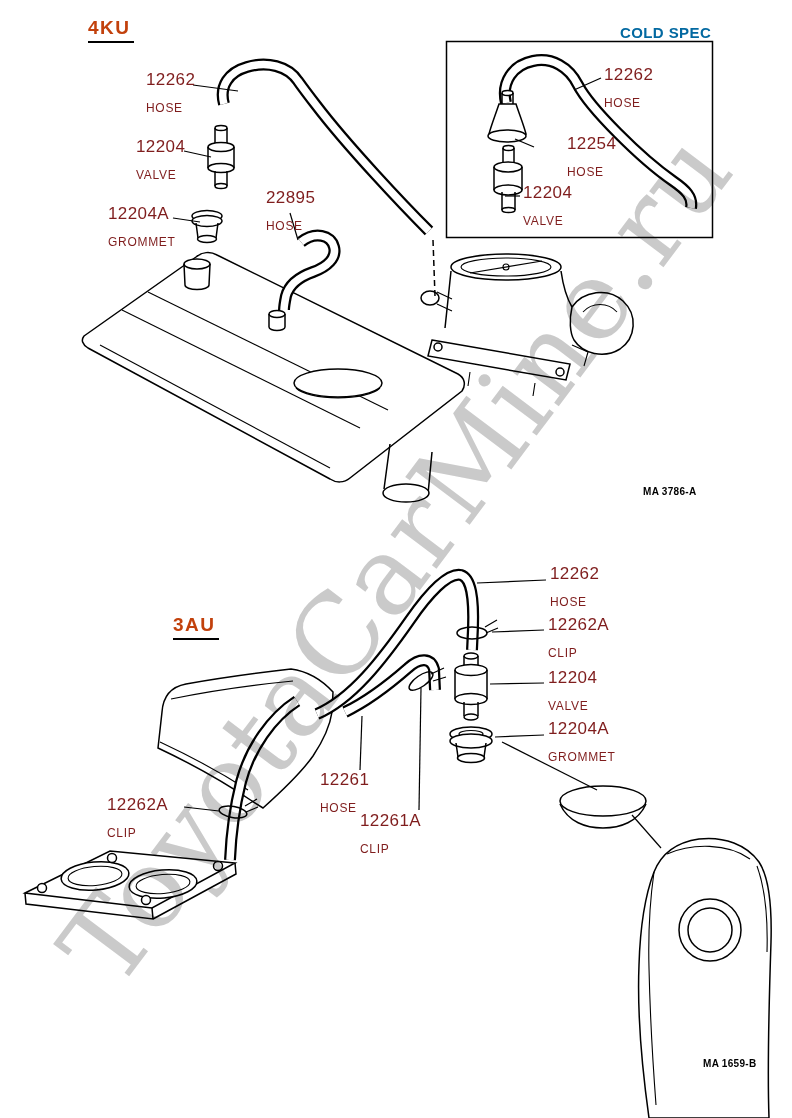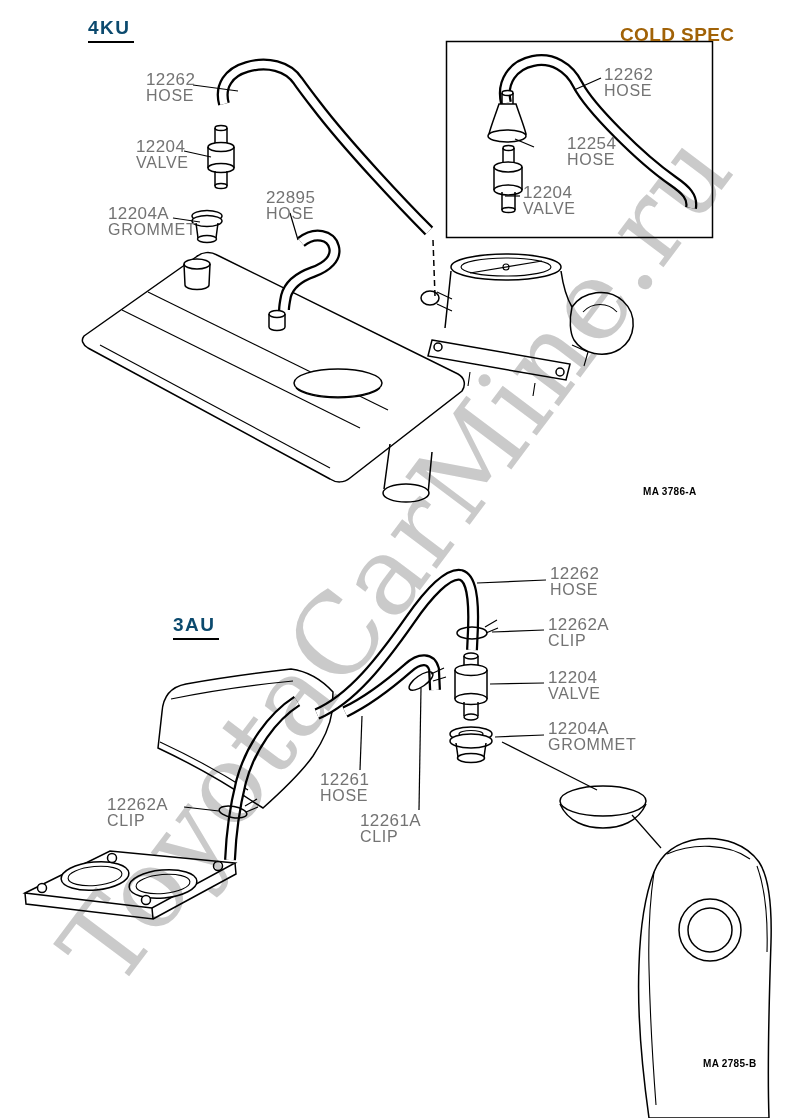--- a/index.html
+++ b/index.html
@@ -5,29 +5,29 @@
   html,body { margin:0; padding:0; background:#ffffff; }
   .stage {
     position:relative; width:792px; height:1118px; background:#ffffff;
     font-family:"Liberation Sans", sans-serif; overflow:hidden;
   }
   .stage svg { position:absolute; left:0; top:0; }
 
   .tube-o { stroke:#000; stroke-width:12; fill:none; stroke-linecap:butt; stroke-linejoin:round; }
   .tube-i { stroke:#fff; stroke-width:7.5; fill:none; stroke-linecap:butt; stroke-linejoin:round; }
 
-  .plabel { position:absolute; color:#737373; }
+  .plabel { position:absolute; color:#7f1d1d; }
   .pnum  { font-size:17px; line-height:1; letter-spacing:0.4px; white-space:nowrap; }
-  .pdesc { font-size:16px; line-height:1; margin-top:0; letter-spacing:0.7px; white-space:nowrap; }
+  .pdesc { font-size:12px; line-height:1; margin-top:14px; letter-spacing:0.7px; white-space:nowrap; }
 
   .variant {
     position:absolute; font-size:19px; font-weight:bold; letter-spacing:1.5px;
-    color:#0c4a6e; border-bottom:2px solid #000; padding:0 3px 2px 0; white-space:nowrap;
+    color:#c2410c; border-bottom:2px solid #000; padding:0 3px 2px 0; white-space:nowrap;
   }
-  .inset-title { position:absolute; font-size:19px; font-weight:bold; letter-spacing:0.4px; color:#a16207; white-space:nowrap; }
+  .inset-title { position:absolute; font-size:15px; font-weight:bold; letter-spacing:0.4px; color:#0369a1; white-space:nowrap; }
   .figcode { position:absolute; font-size:10px; font-weight:bold; letter-spacing:0.3px; color:#000; white-space:nowrap; }
 
   .watermark {
     position:absolute; left:50%; top:50%;
     transform:translate(-50%,-50%) rotate(-53deg);
     font-family:"DejaVu Serif", serif;
     font-size:110px; letter-spacing:1px; white-space:nowrap;
     color:#bdbdbd; opacity:0.8; mix-blend-mode:multiply;
     pointer-events:none;
   }
@@ -281,17 +281,17 @@
   <div class="plabel" style="left:107px;top:796px">
     <div class="pnum">12262A</div>
     <div class="pdesc">CLIP</div>
   </div>
   <div class="plabel" style="left:360px;top:812px">
     <div class="pnum">12261A</div>
     <div class="pdesc">CLIP</div>
   </div>
 
   <div class="figcode" style="left:643px;top:486px">MA 3786-A</div>
-  <div class="figcode" style="left:703px;top:1058px">MA 2785-B</div>
+  <div class="figcode" style="left:703px;top:1058px">MA 1659-B</div>
 
   <div class="watermark">ToyotaCarMine.ru</div>
 
 </div>
 
 </body></html>

